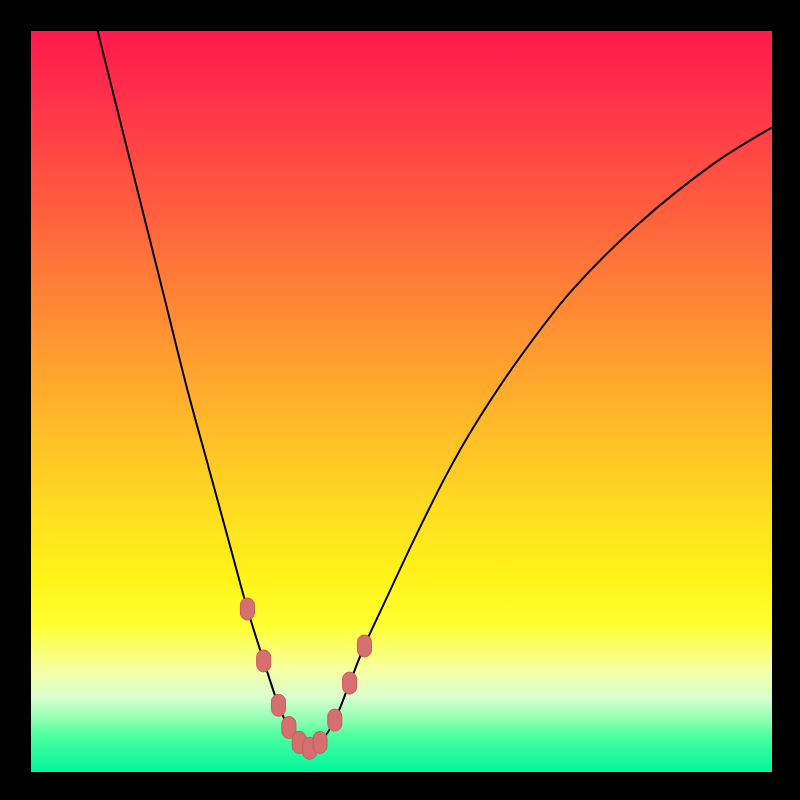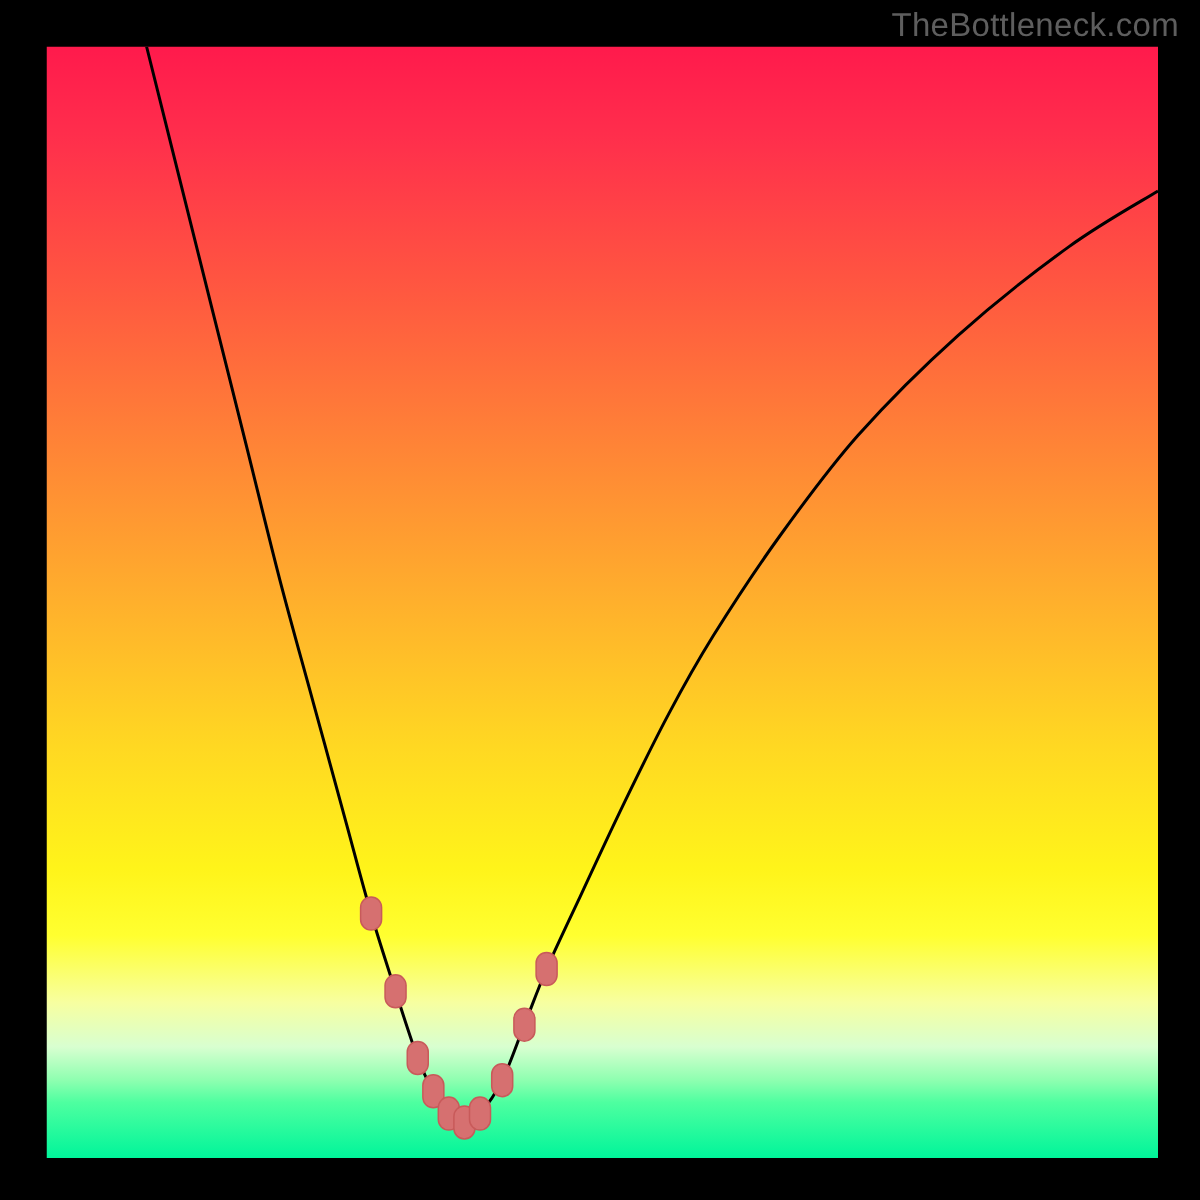--- a/index.html
+++ b/index.html
@@ -76,21 +76,20 @@
   svg .markers {
     fill: #d67070;
     stroke: #c85a5a;
     stroke-width: 1;
   }
 </style>
 </head>
 <body>
 
 <div class="frame">
-  <div class="watermark">TheBottleneck.com</div>
   <div class="plot-area">
     <div class="gradient"></div>
     <svg class="curve" viewBox="0 0 741 741" preserveAspectRatio="none">
       <path class="bn-curve" d="M66.7,0.0 C70.4,14.8 81.5,59.3 88.9,88.9 C96.3,118.6 103.7,148.2 111.1,177.8 C118.6,207.5 126.0,237.1 133.4,266.8 C140.8,296.4 148.2,327.3 155.6,355.7 C163.0,384.1 170.4,410.0 177.8,437.2 C185.3,464.4 193.6,495.2 200.1,518.7 C206.5,542.2 210.9,559.5 216.4,578.0 C221.8,596.5 227.5,613.8 232.7,629.9 C237.9,645.9 243.3,663.2 247.5,674.3 C251.7,685.4 254.4,690.4 257.9,696.5 C261.3,702.7 264.8,707.9 268.2,711.4 C271.7,714.8 275.2,717.3 278.6,717.3 C282.1,717.3 284.8,716.1 289.0,711.4 C293.2,706.7 298.9,699.0 303.8,689.1 C308.8,679.3 313.7,664.4 318.6,652.1 C323.6,639.7 327.3,629.2 333.4,615.0 C339.6,600.8 347.0,585.4 355.7,566.9 C364.3,548.3 375.4,524.3 385.3,503.9 C395.2,483.5 405.1,463.1 415.0,444.6 C424.8,426.1 432.3,412.5 444.6,392.7 C456.9,373.0 473.0,348.3 489.1,326.0 C505.1,303.8 521.2,281.6 540.9,259.3 C560.7,237.1 584.2,213.7 607.6,192.7 C631.1,171.7 659.5,149.4 681.7,133.4 C704.0,117.3 731.1,102.5 741.0,96.3"></path>
       <g class="markers">
           <rect x="209.4" y="567.0" width="14" height="22" rx="7" ry="7"></rect>
           <rect x="225.7" y="618.9" width="14" height="22" rx="7" ry="7"></rect>
           <rect x="240.5" y="663.3" width="14" height="22" rx="7" ry="7"></rect>
           <rect x="250.9" y="685.5" width="14" height="22" rx="7" ry="7"></rect>
           <rect x="261.2" y="700.4" width="14" height="22" rx="7" ry="7"></rect>

